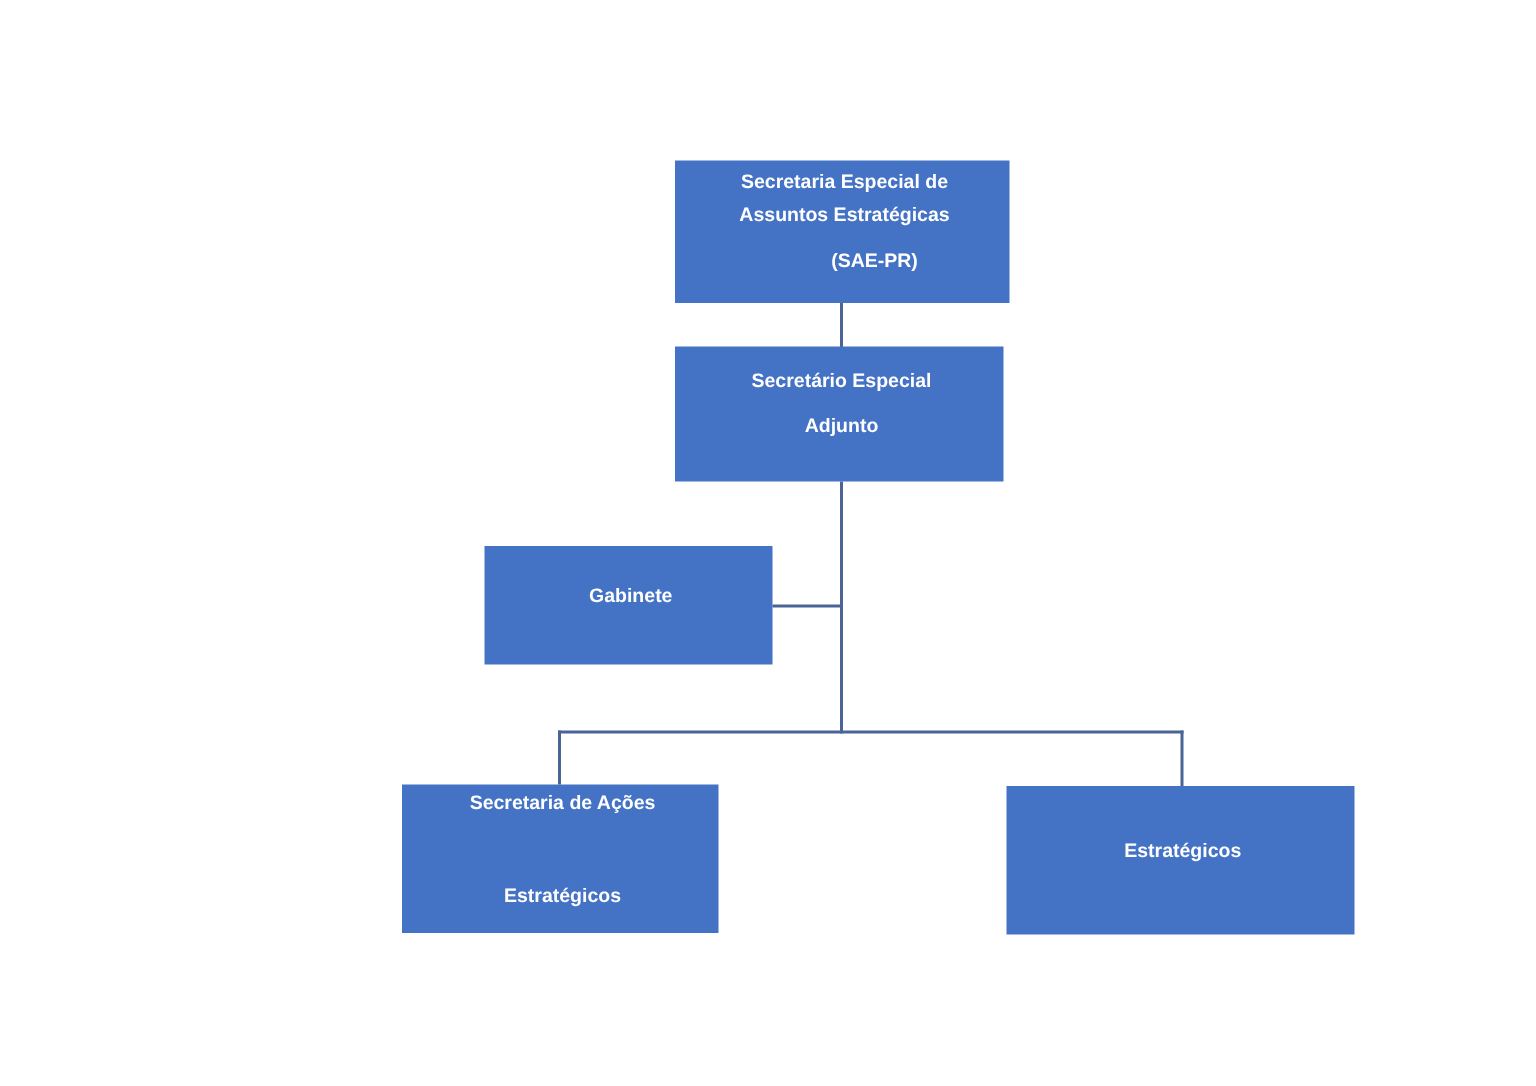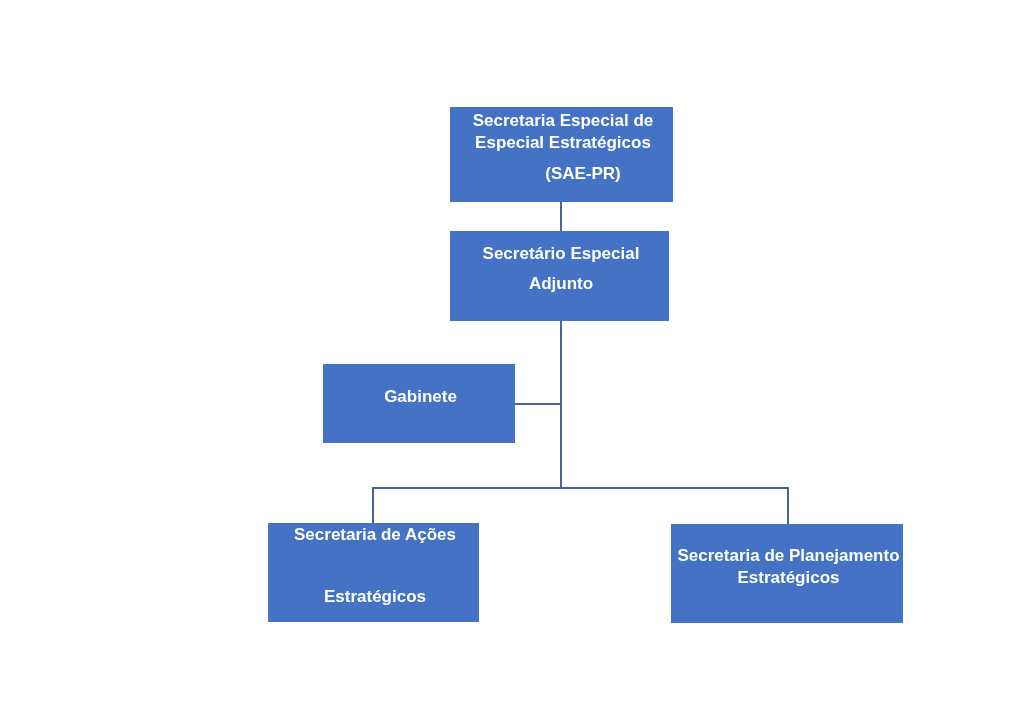--- a/index.html
+++ b/index.html
@@ -18,21 +18,21 @@
     position: absolute;
     left: 0; top: 0;
     width: 1024px;
     height: 724px;
   }
   .node {
     position: absolute;
     background: var(--box-fill, #4472C4);
     color: var(--box-text, #ffffff);
     font-weight: bold;
-    font-size: 17px;
+    font-size: 13px;
     line-height: 22px;
     box-sizing: border-box;
     display: flex;
     flex-direction: column;
     justify-content: center;
     align-items: center;
     padding: 0 1px 14px 4px;
   }
   .node .line {
     white-space: nowrap;
@@ -56,36 +56,35 @@
 
   <div class="connector" style="left:560px; top:202px; width:2px; height:30px;"></div>
   <div class="connector" style="left:560px; top:321px; width:2px; height:168px;"></div>
   <div class="connector" style="left:515px; top:403px; width:46px; height:2px;"></div>
   <div class="connector" style="left:372px; top:487px; width:417px; height:2px;"></div>
   <div class="connector" style="left:372px; top:487px; width:2px; height:36px;"></div>
   <div class="connector" style="left:787px; top:487px; width:2px; height:37px;"></div>
 
   <div class="node" style="left:450px; top:107px; width:223px; height:95px;">
     <div class="line">Secretaria Especial de</div>
-    <div class="line">Especial Estratégicos</div>
+    <div class="line">Assuntos Estratégicas</div>
     <div class="line gap">(SAE-PR)</div>
   </div>
 
   <div class="node" style="left:450px; top:231px; width:219px; height:90px;">
     <div class="line">Secretário Especial</div>
     <div class="line gap-sm">Adjunto</div>
   </div>
 
   <div class="node" style="left:323px; top:364px; width:192px; height:79px;">
     <div class="line">Gabinete</div>
   </div>
 
   <div class="node" style="left:268px; top:523px; width:211px; height:99px;gap:40px;">
     <div class="line">Secretaria de Ações</div>
     <div class="line">Estratégicos</div>
   </div>
 
   <div class="node" style="left:671px; top:524px; width:232px; height:99px;">
-    <div class="line">Secretaria de Planejamento</div>
     <div class="line">Estratégicos</div>
   </div>
 
 </div>
 
 </body></html>

